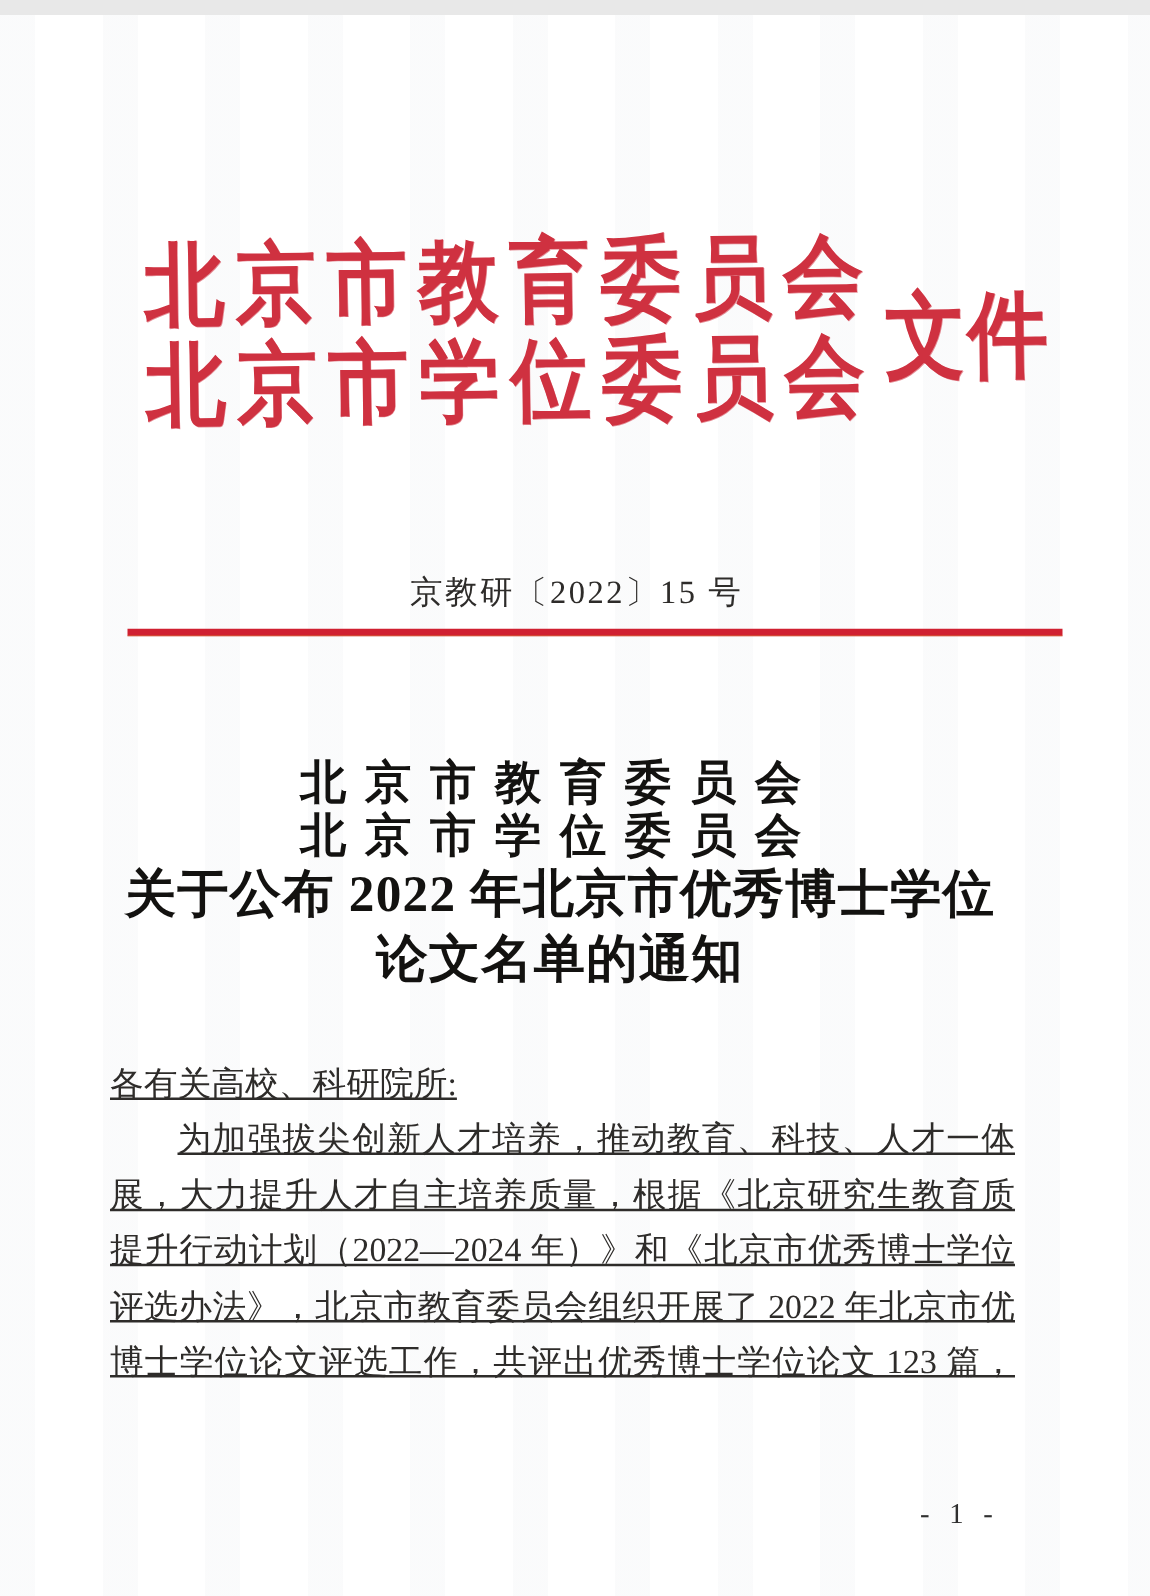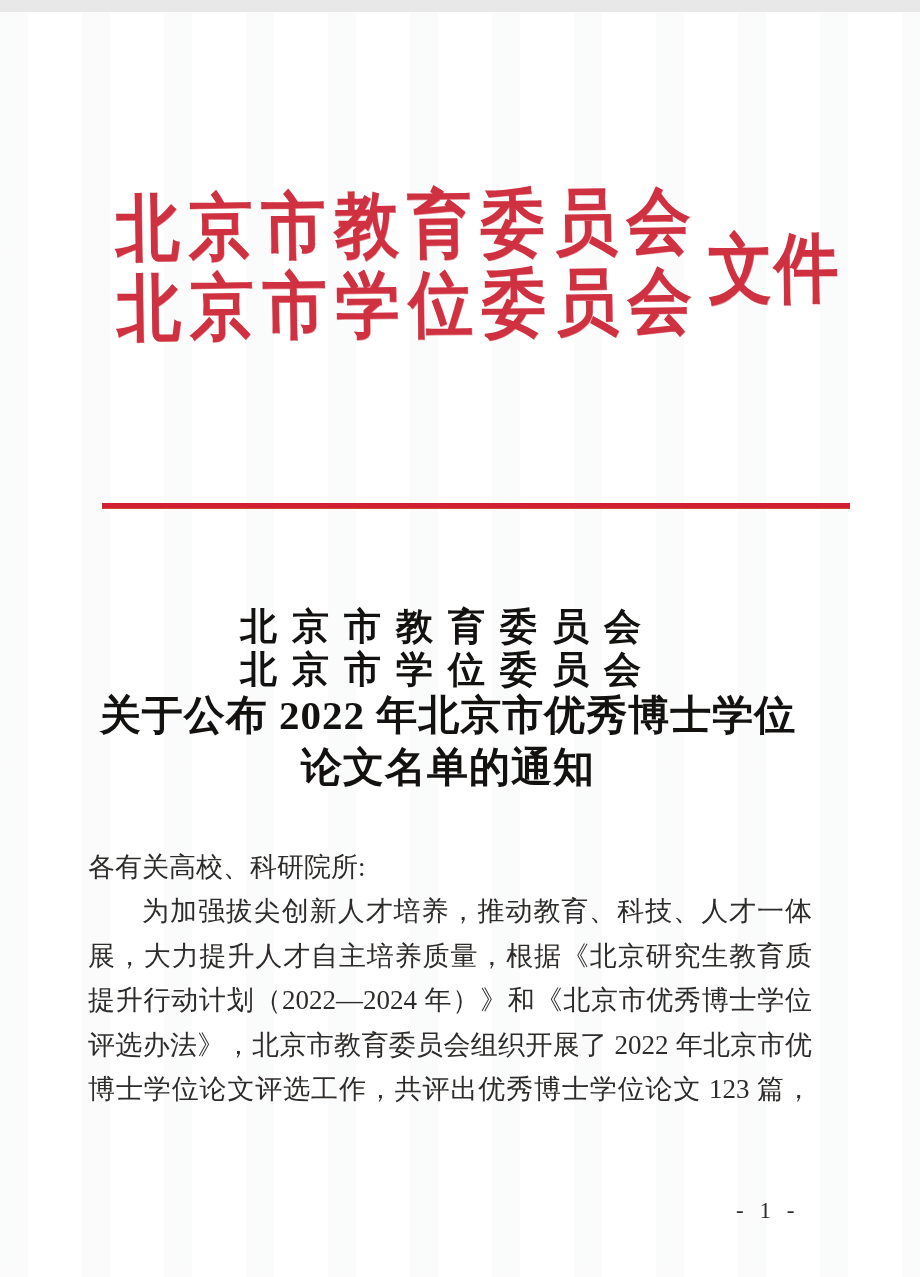--- a/index.html
+++ b/index.html
@@ -111,20 +111,21 @@
   .title-subject2 { top: 733px; }
 
   
   .body-text {
     position: absolute;
     left: 88px; top: 833px;
     width: 724px;
     font-size: 27px;
     color: #2e2c2a;
     line-height: 44.4px;
+    text-decoration: underline;
   }
   .body-line {
     height: 44.4px;
     white-space: nowrap;
   }
   .jline {
     text-align: justify;
     text-align-last: justify;
     white-space: normal;
     word-break: break-all;
@@ -147,20 +148,21 @@
 <body>
 
 <div class="page">
 
   <div class="letterhead">
     <div class="lh-line lh-line1">北京市教育委员会</div>
     <div class="lh-line lh-line2">北京市学位委员会</div>
     <div class="lh-suffix">文件</div>
   </div>
 
+  <div class="doc-number">京教研〔2022〕15 号</div>
 
   <div class="divider"></div>
 
   <div class="title-block">
     <div class="title-org title-org1">北京市教育委员会</div>
     <div class="title-org title-org2">北京市学位委员会</div>
     <div class="title-subject title-subject1">关于公布 2022 年北京市优秀博士学位</div>
     <div class="title-subject title-subject2">论文名单的通知</div>
   </div>
 

